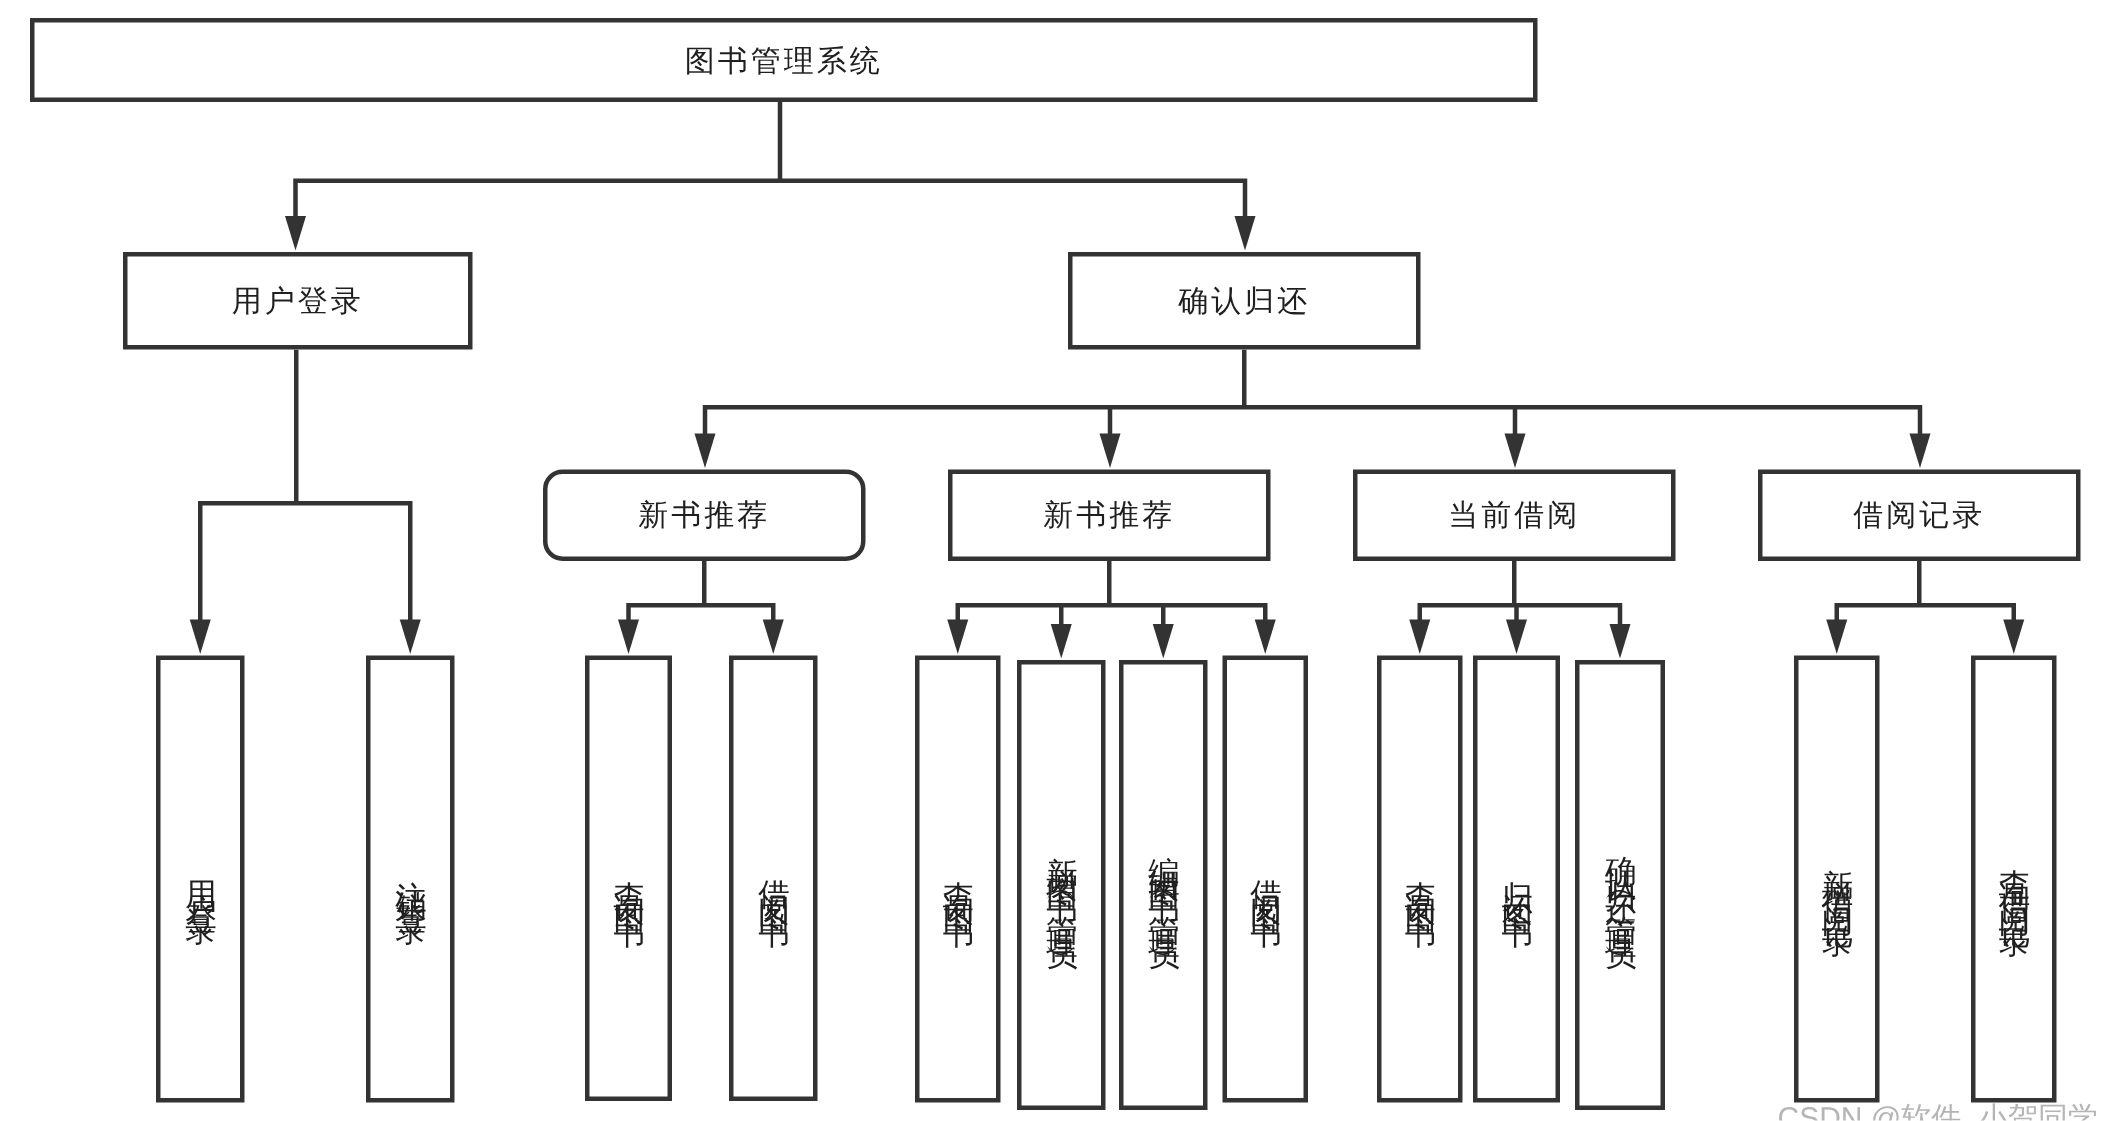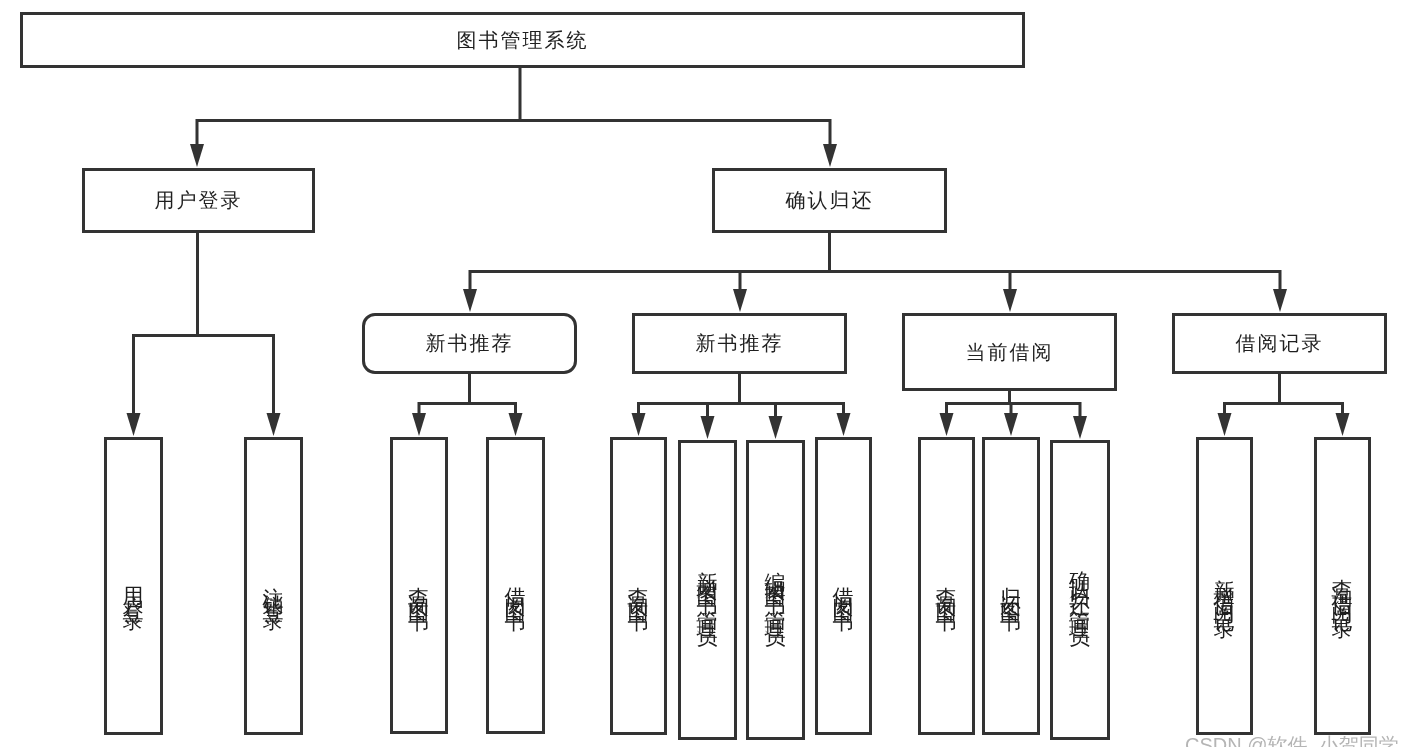--- a/index.html
+++ b/index.html
@@ -102,21 +102,21 @@
   <div class="node" style="left:712px;top:168px;width:235px;height:65px;">
     <span class="h-label">确认归还</span>
   </div>
 
   <div class="node" style="left:362px;top:313px;width:215px;height:61px;border-radius:13px;">
     <span class="h-label">新书推荐</span>
   </div>
   <div class="node" style="left:632px;top:313px;width:215px;height:61px;">
     <span class="h-label">新书推荐</span>
   </div>
-  <div class="node" style="left:902px;top:313px;width:215px;height:78px;">
+  <div class="node" style="left:902px;top:313px;width:215px;height:61px;">
     <span class="h-label">当前借阅</span>
   </div>
   <div class="node" style="left:1172px;top:313px;width:215px;height:61px;">
     <span class="h-label">借阅记录</span>
   </div>
 
   <div class="node leaf" style="left:104px;top:437px;width:59px;height:298px;">
     <span class="v-label">用户登录</span>
   </div>
   <div class="node leaf" style="left:244px;top:437px;width:59px;height:298px;">

